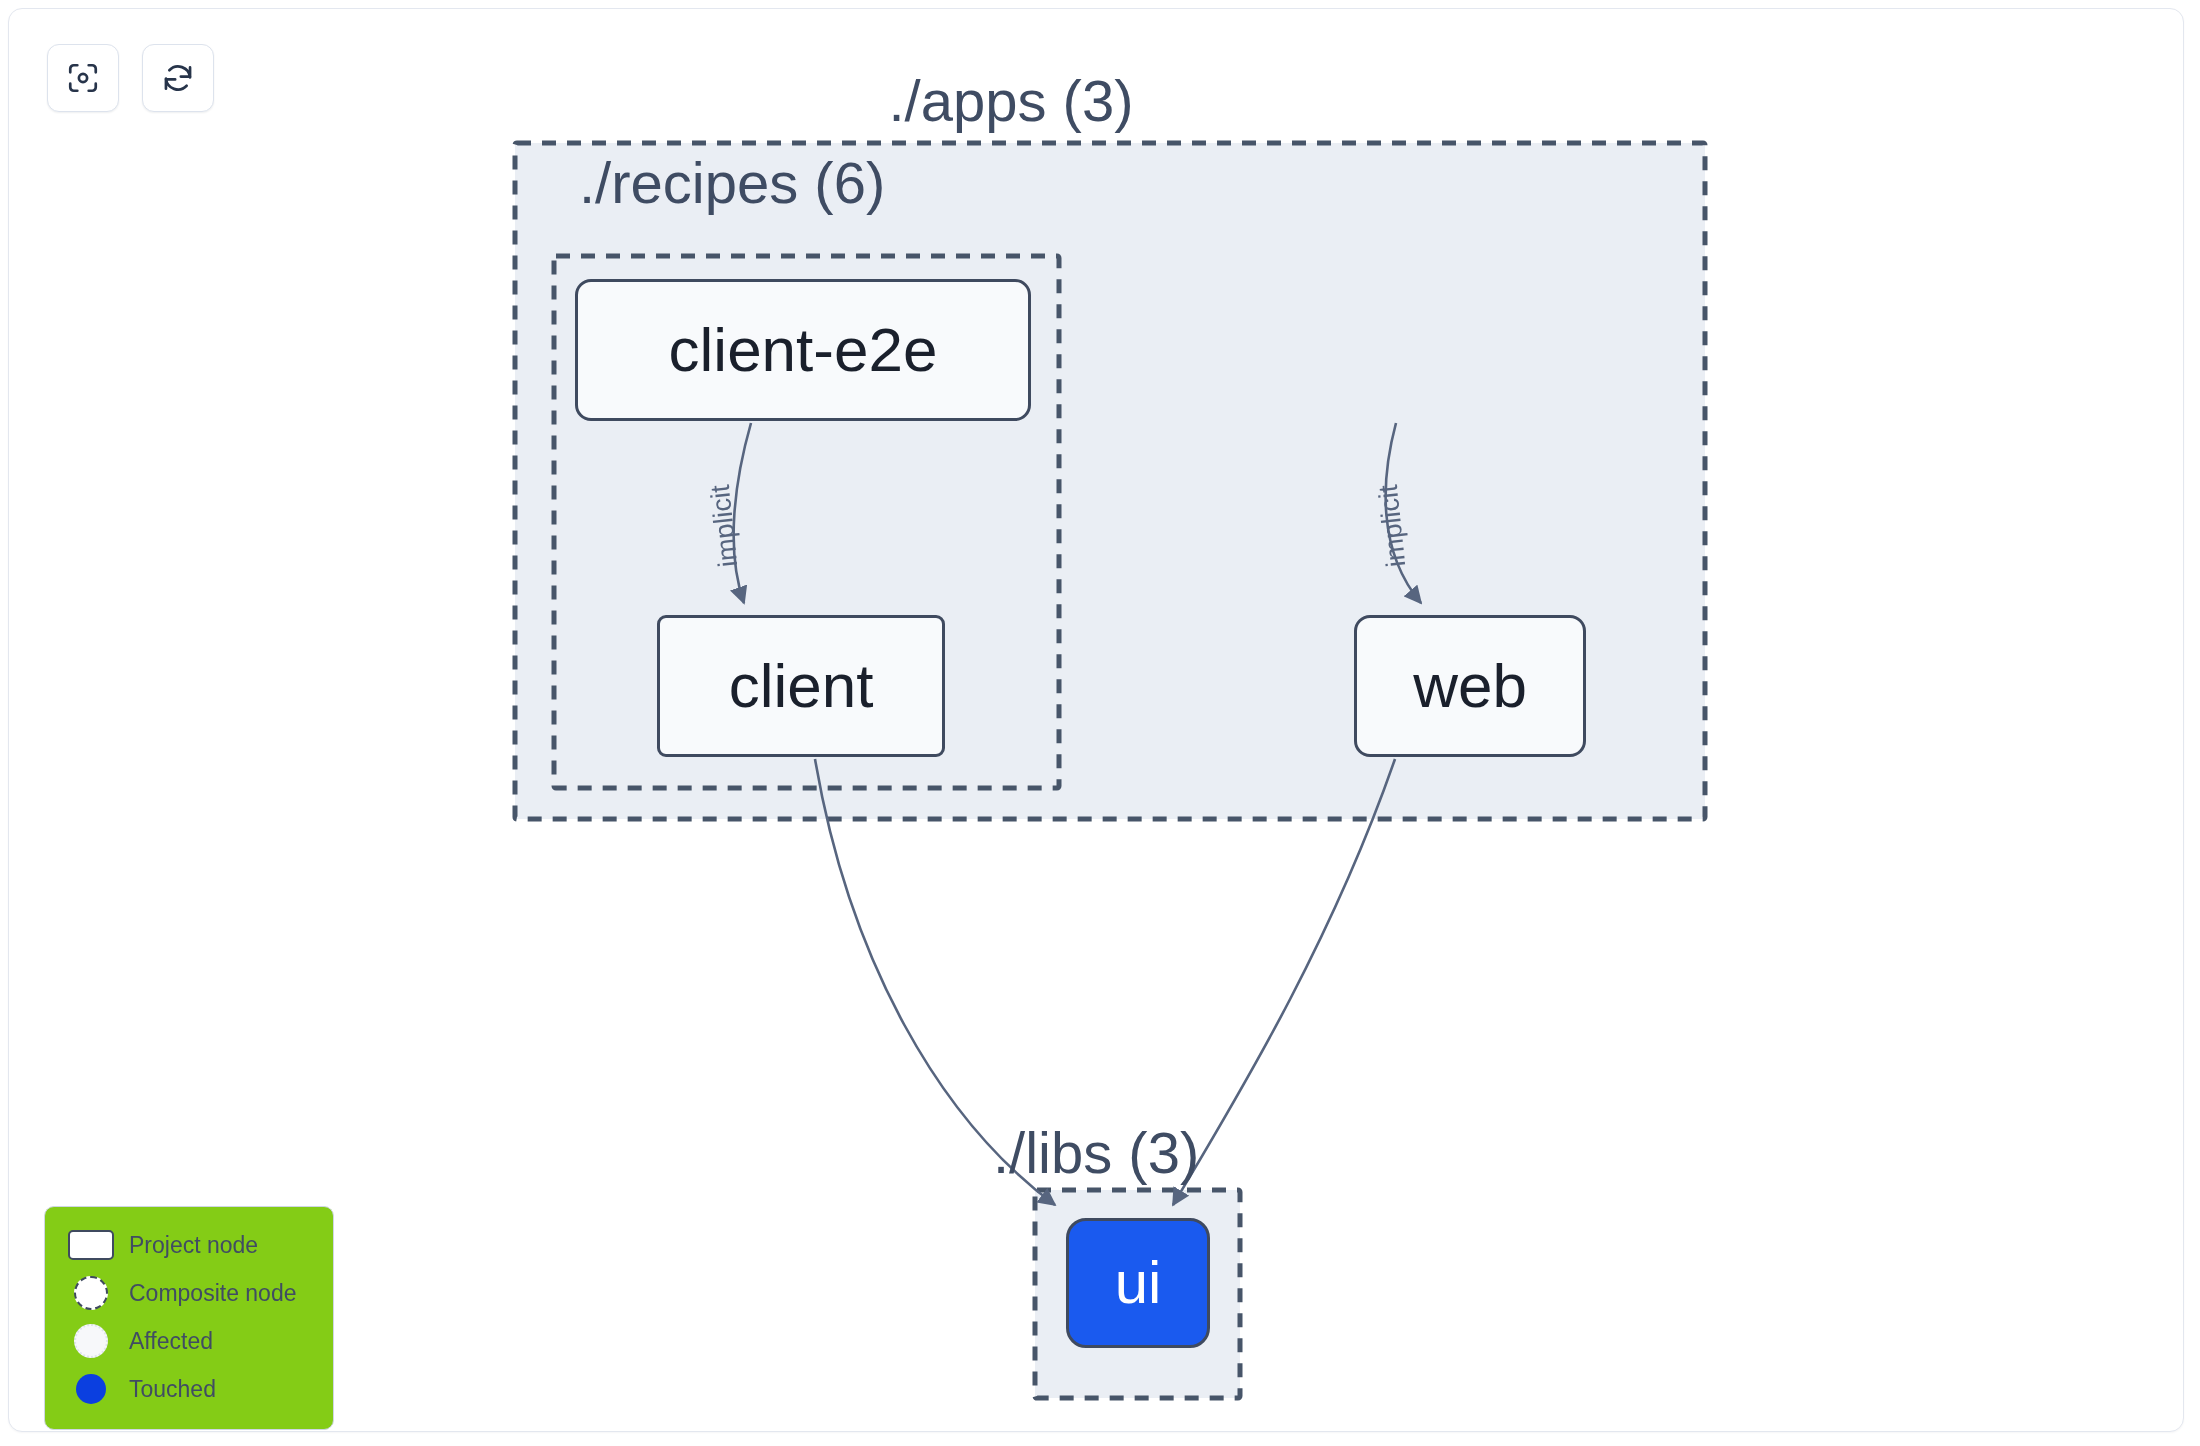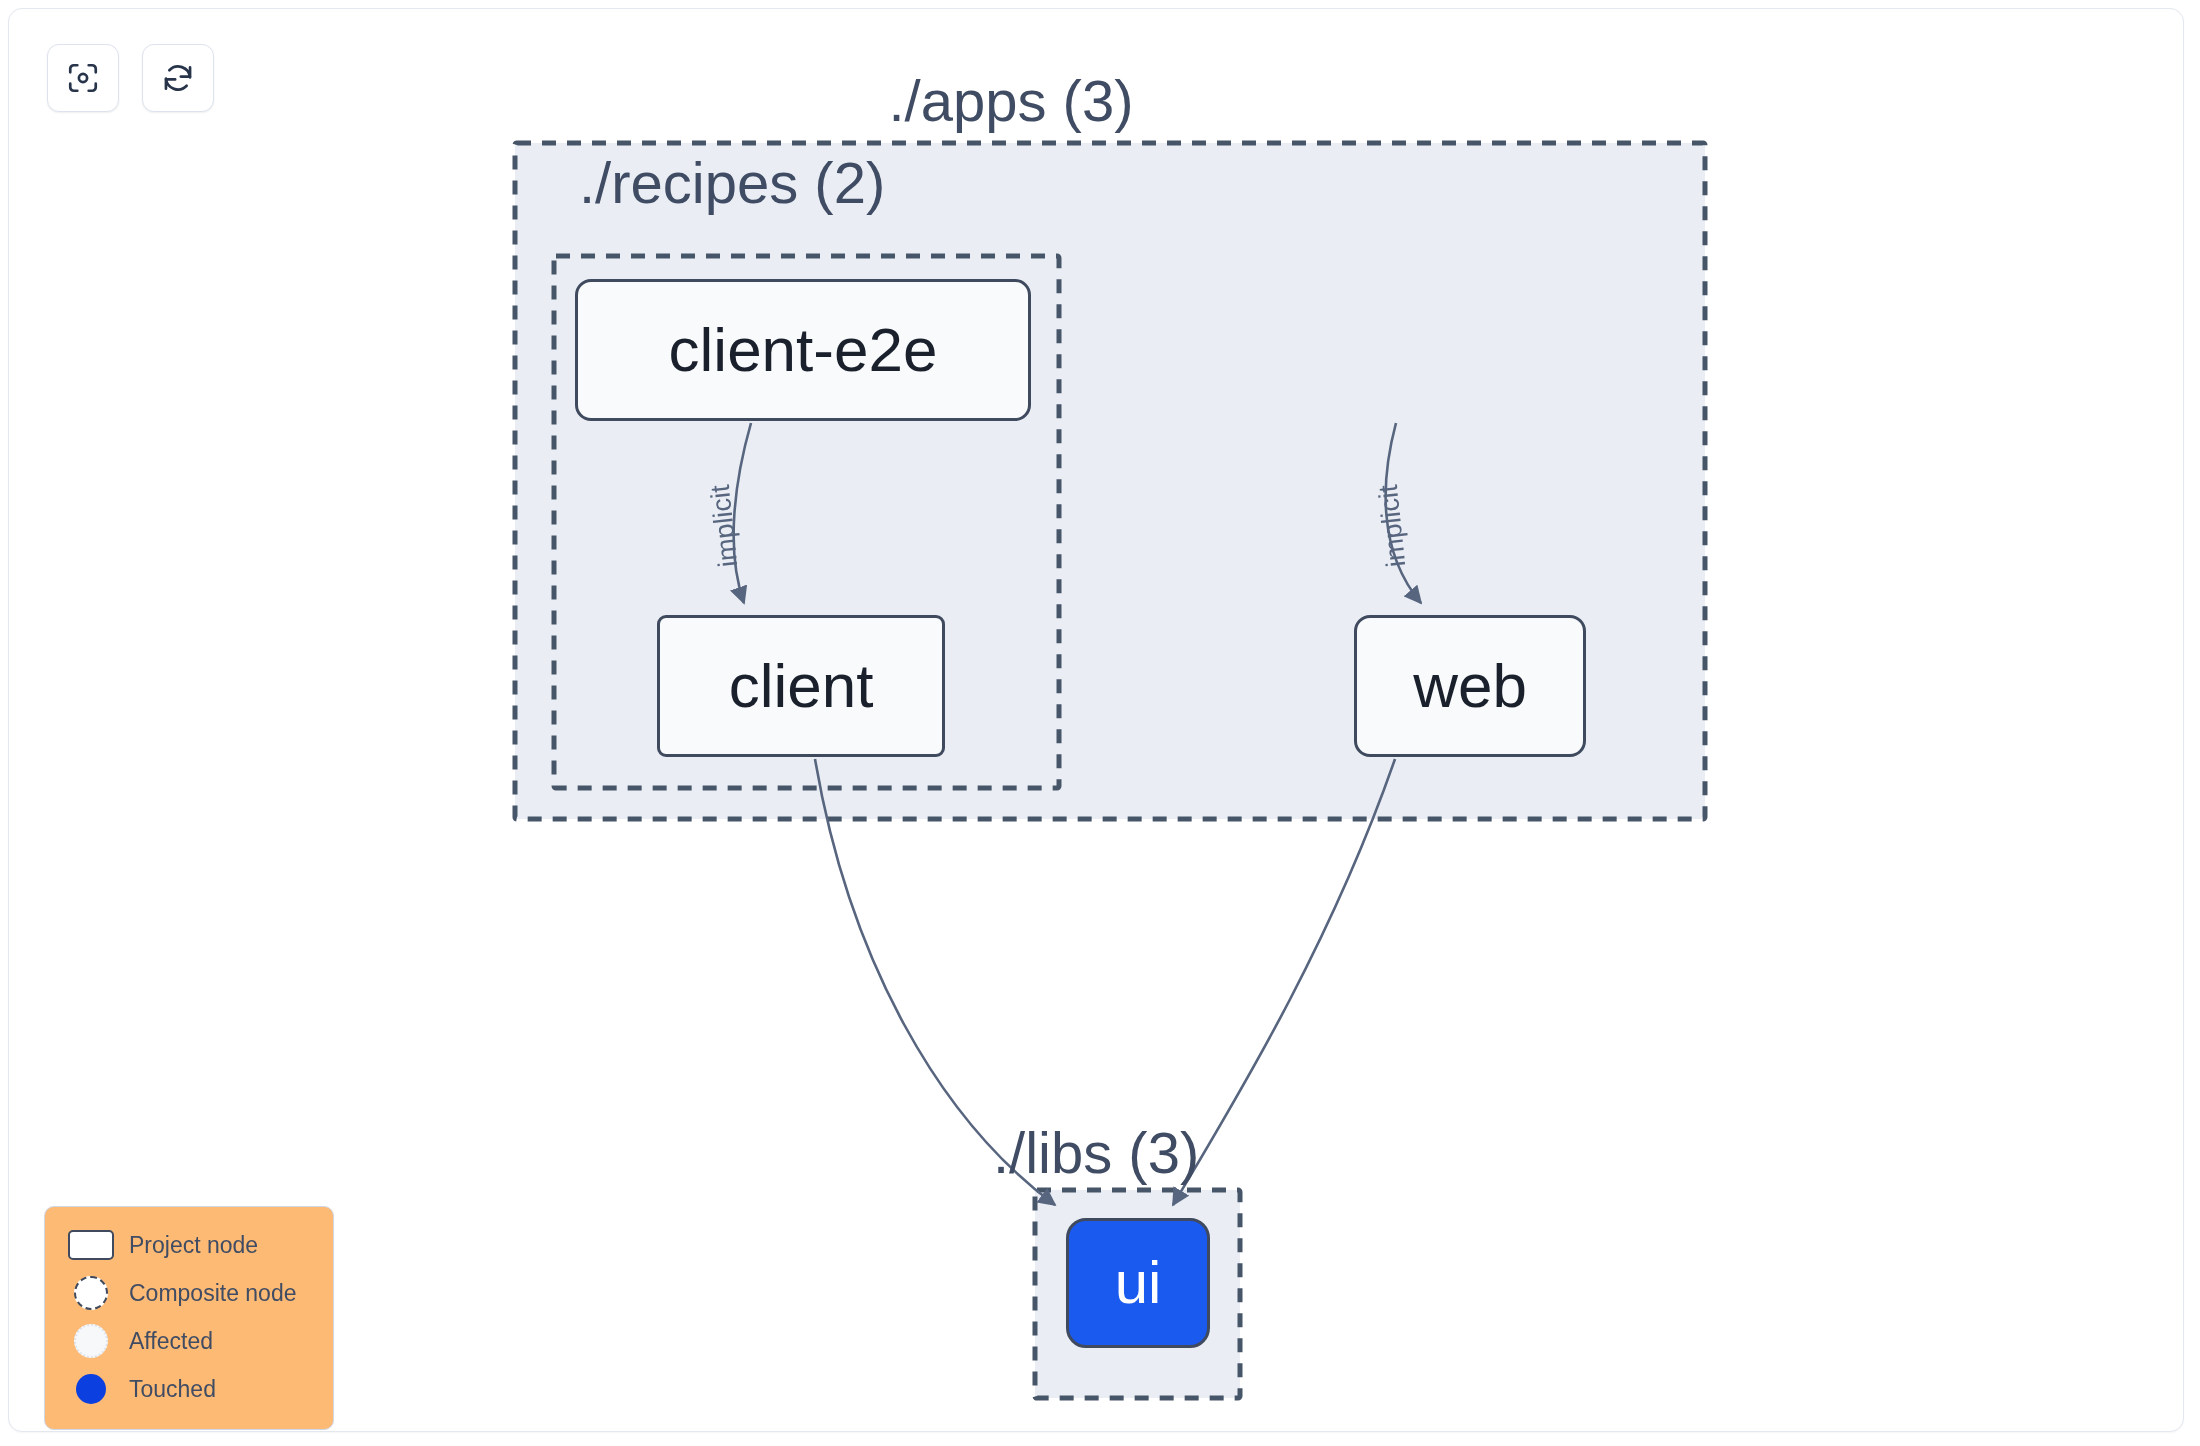--- a/index.html
+++ b/index.html
@@ -122,21 +122,21 @@
   #node-client     { left: 648px; top: 606px;  width: 288px; height: 142px; border-radius: 9px; }
   #node-web        { left: 1345px; top: 606px; width: 232px; height: 142px; }
   #node-ui         { left: 1057px; top: 1209px; width: 144px; height: 130px; font-size: 60px; }
 
   
   #legend {
     position: absolute;
     left: 35px;
     top: 1197px;
     width: 290px;
-    background: #fdba74;
+    background: #84cc16;
     border: 1px solid #cfd6e4;
     border-radius: 10px;
     padding: 14px 16px 16px 20px;
     box-sizing: border-box;
     z-index: 50;
   }
   .legend-row {
     display: flex;
     align-items: center;
     height: 48px;
@@ -233,21 +233,21 @@
             <path d="M20.5 11.5a8.5 8.5 0 0 0-14.6-5"></path>
             <polyline points="20.5 4.5 20.5 11 14 11"></polyline>
             <path d="M3.5 12.5a8.5 8.5 0 0 0 14.6 5"></path>
             <polyline points="3.5 19.5 3.5 13 10 13"></polyline>
           </svg>
         </span>
       </button>
     </div>
 
     <div class="group-label" id="label-apps">./apps (3)</div>
-    <div class="group-label" id="label-recipes">./recipes (2)</div>
+    <div class="group-label" id="label-recipes">./recipes (6)</div>
     <div class="group-label" id="label-libs">./libs (3)</div>
 
     <div class="node" id="node-client-e2e">
       <span class="node-label">client-e2e</span>
     </div>
     <div class="node" id="node-client">
       <span class="node-label">client</span>
     </div>
     <div class="node" id="node-web">
       <span class="node-label">web</span>

